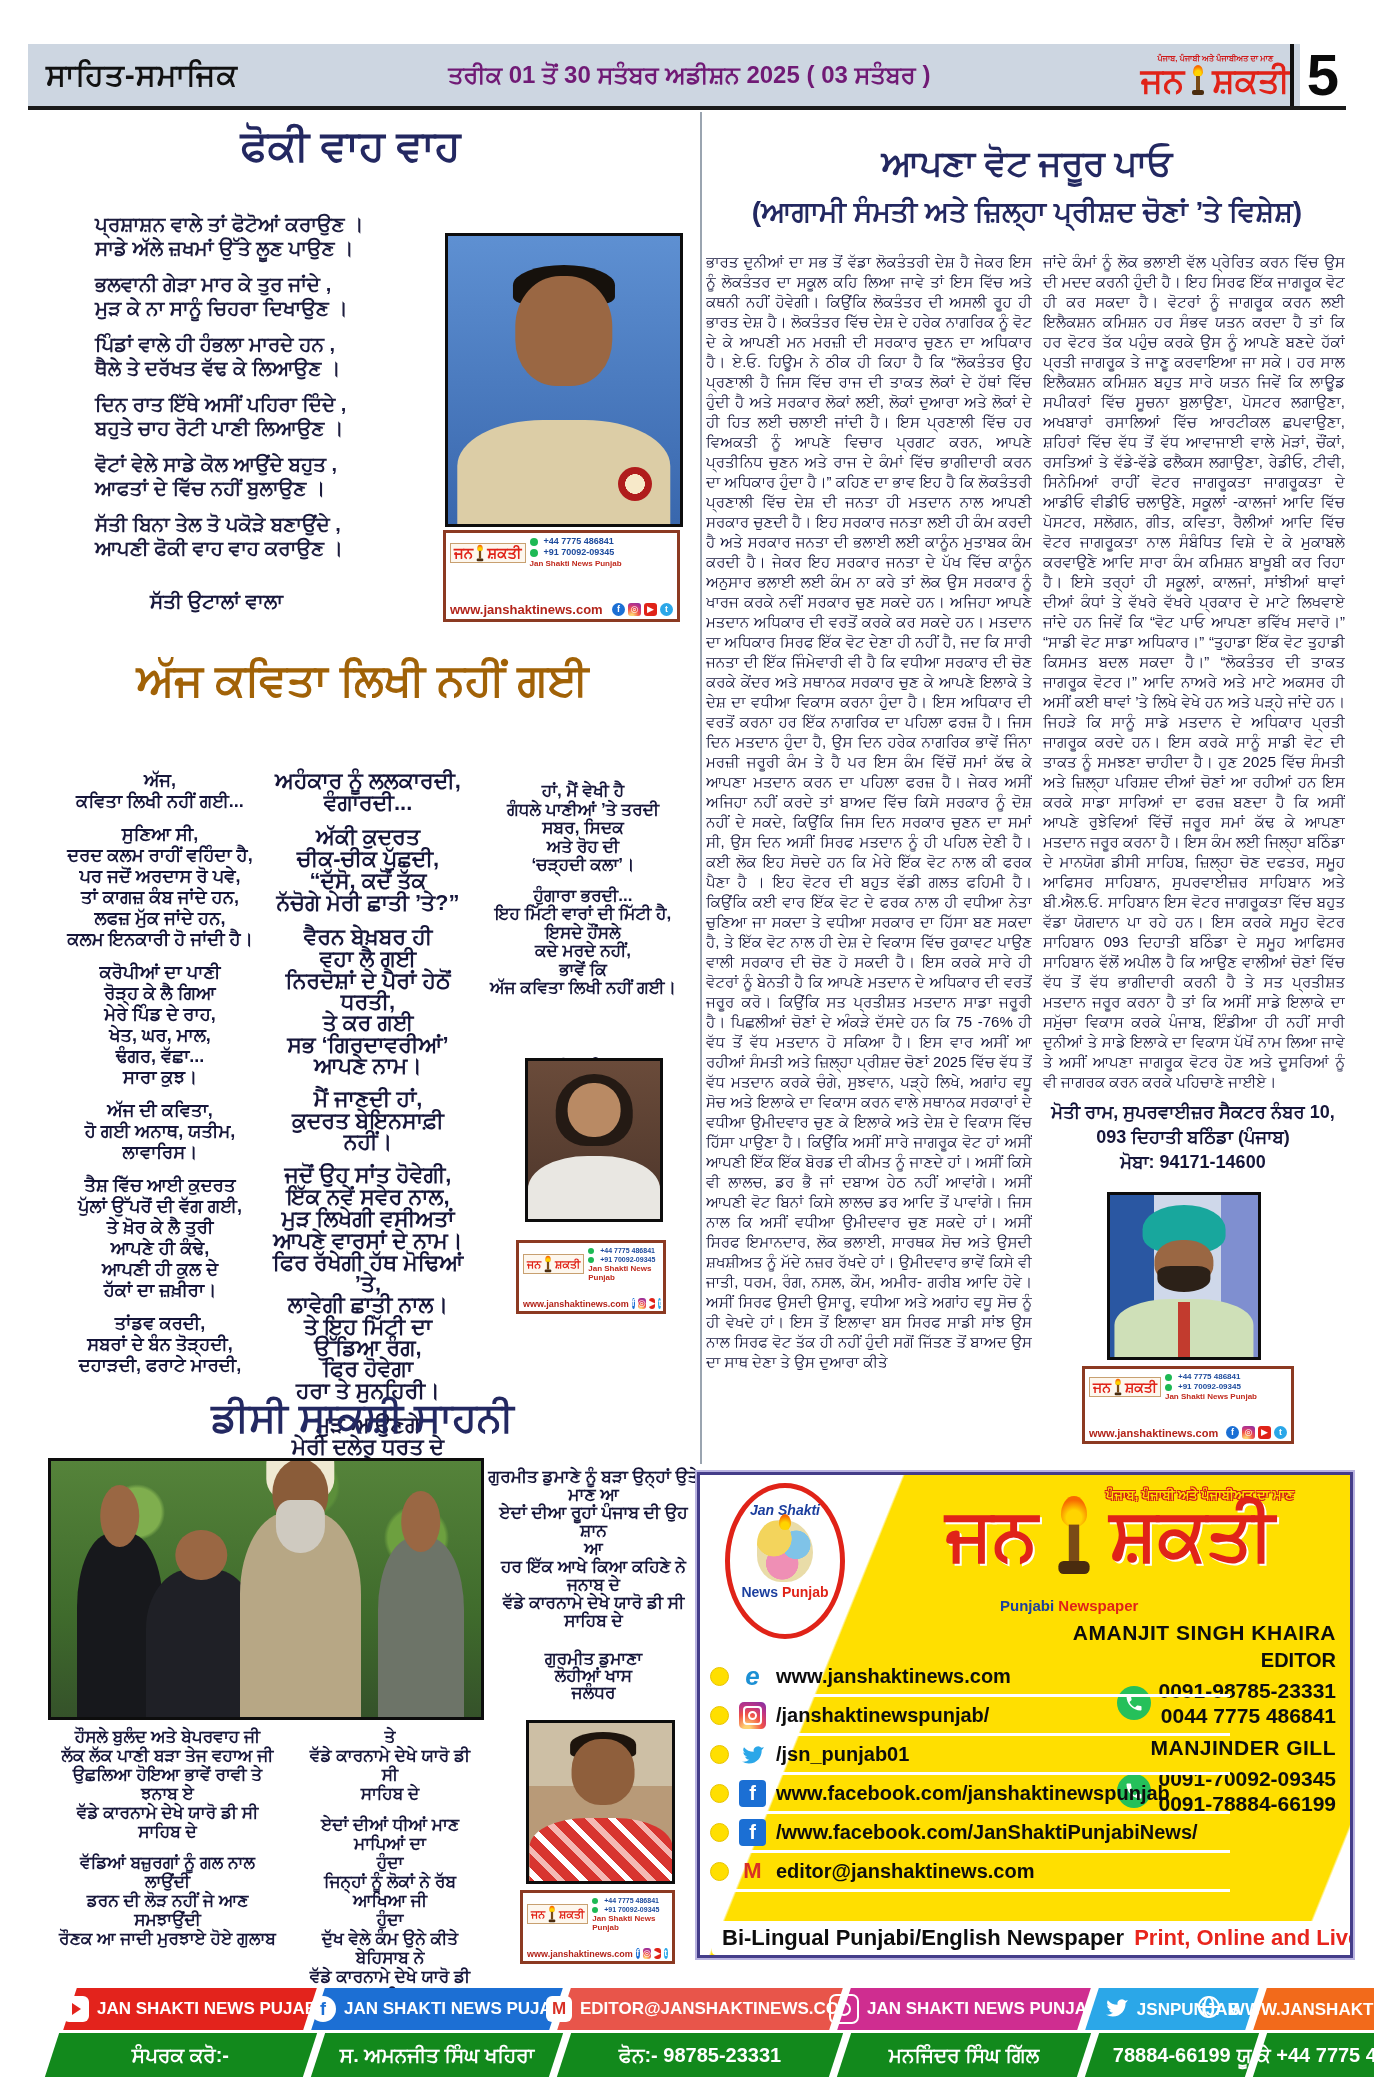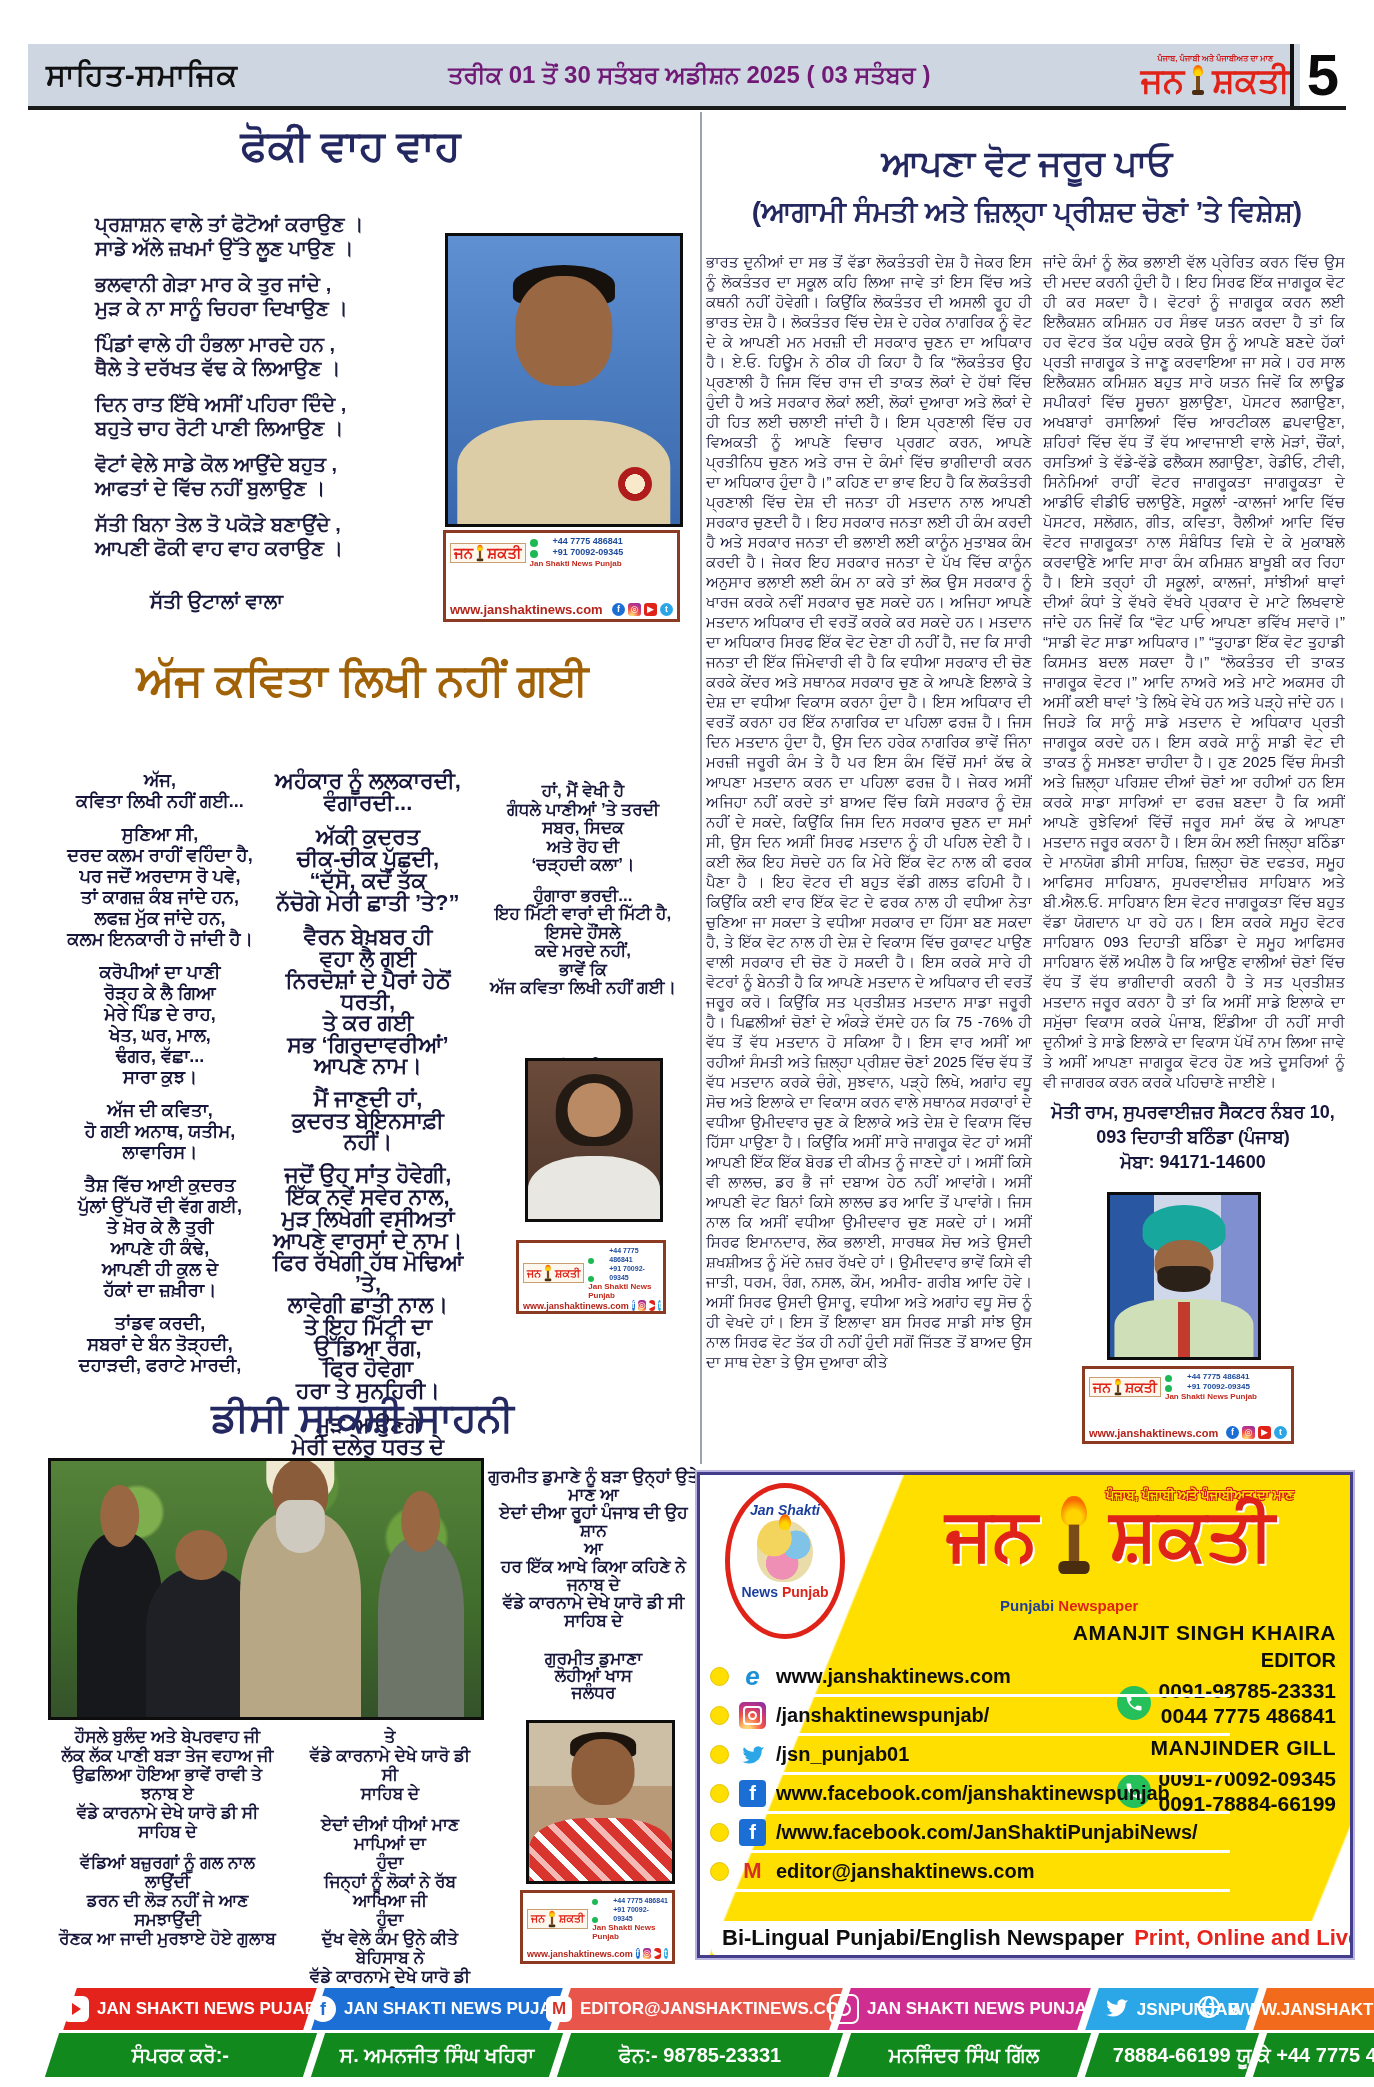--- a/index.html
+++ b/index.html
@@ -66,21 +66,21 @@
   .ph5-face{position:absolute;left:52%;top:10%;width:44%;height:42%;transform:translateX(-50%);background:#8f5f3c;border-radius:46%;}
   .ph5-hair{position:absolute;left:52%;top:6%;width:46%;height:16%;transform:translateX(-50%);background:#1d140d;border-radius:50% 50% 20% 20%;}
   .ph5-shirt{position:absolute;left:50%;bottom:-6%;width:100%;height:46%;transform:translateX(-50%);border-radius:40% 40% 0 0;
      background:repeating-linear-gradient(45deg,#d8352f 0 10px,#fff 10px 16px,#d8352f 16px 26px,#f4b9b4 26px 32px);}
   
   .jstrip{position:absolute;background:#fff;border:3px solid #8c3a22;box-sizing:border-box;padding:3px 4px 2px 4px;display:flex;flex-direction:column;justify-content:space-between;}
   .js-top{display:flex;align-items:center;gap:4px;}
   .js-brand{display:flex;align-items:center;gap:2px;font-weight:bold;color:#e02318;border:1px solid #c8a070;padding:0 3px;background:#fdf7ee;}
   .js-brand .torch{transform:scale(.55);margin:-6px -3px;}
   .js-phones{flex:1;font-size:9px;font-weight:bold;color:#1c4a9c;line-height:11px;}
-  .js-phones .jrow{display:flex;align-items:flex-end;gap:15px;}
+  .js-phones .jrow{display:flex;align-items:center;gap:6px;}
   .dotg{width:8px;height:8px;border-radius:50%;background:#1db954;display:inline-block;flex:0 0 8px;}
   .js-name{color:#c02a1d;font-size:8px;}
   .js-bottom{display:flex;align-items:center;gap:3px;font-weight:bold;color:#b3241a;}
   .js-site{flex:1;}
   .sicon{width:13px;height:13px;border-radius:3px;display:inline-block;color:#fff;font-size:9px;font-weight:bold;text-align:center;line-height:13px;}
   .si-fb{background:#1b6fd4;border-radius:50%;}
   .si-ig{background:radial-gradient(circle at 30% 100%,#fed373 10%,#f15245 45%,#c13584 70%,#7b2ea8 100%);}
   .si-yt{background:#e02318;}
   .si-tw{background:#2ba7e8;border-radius:50%;}
   

